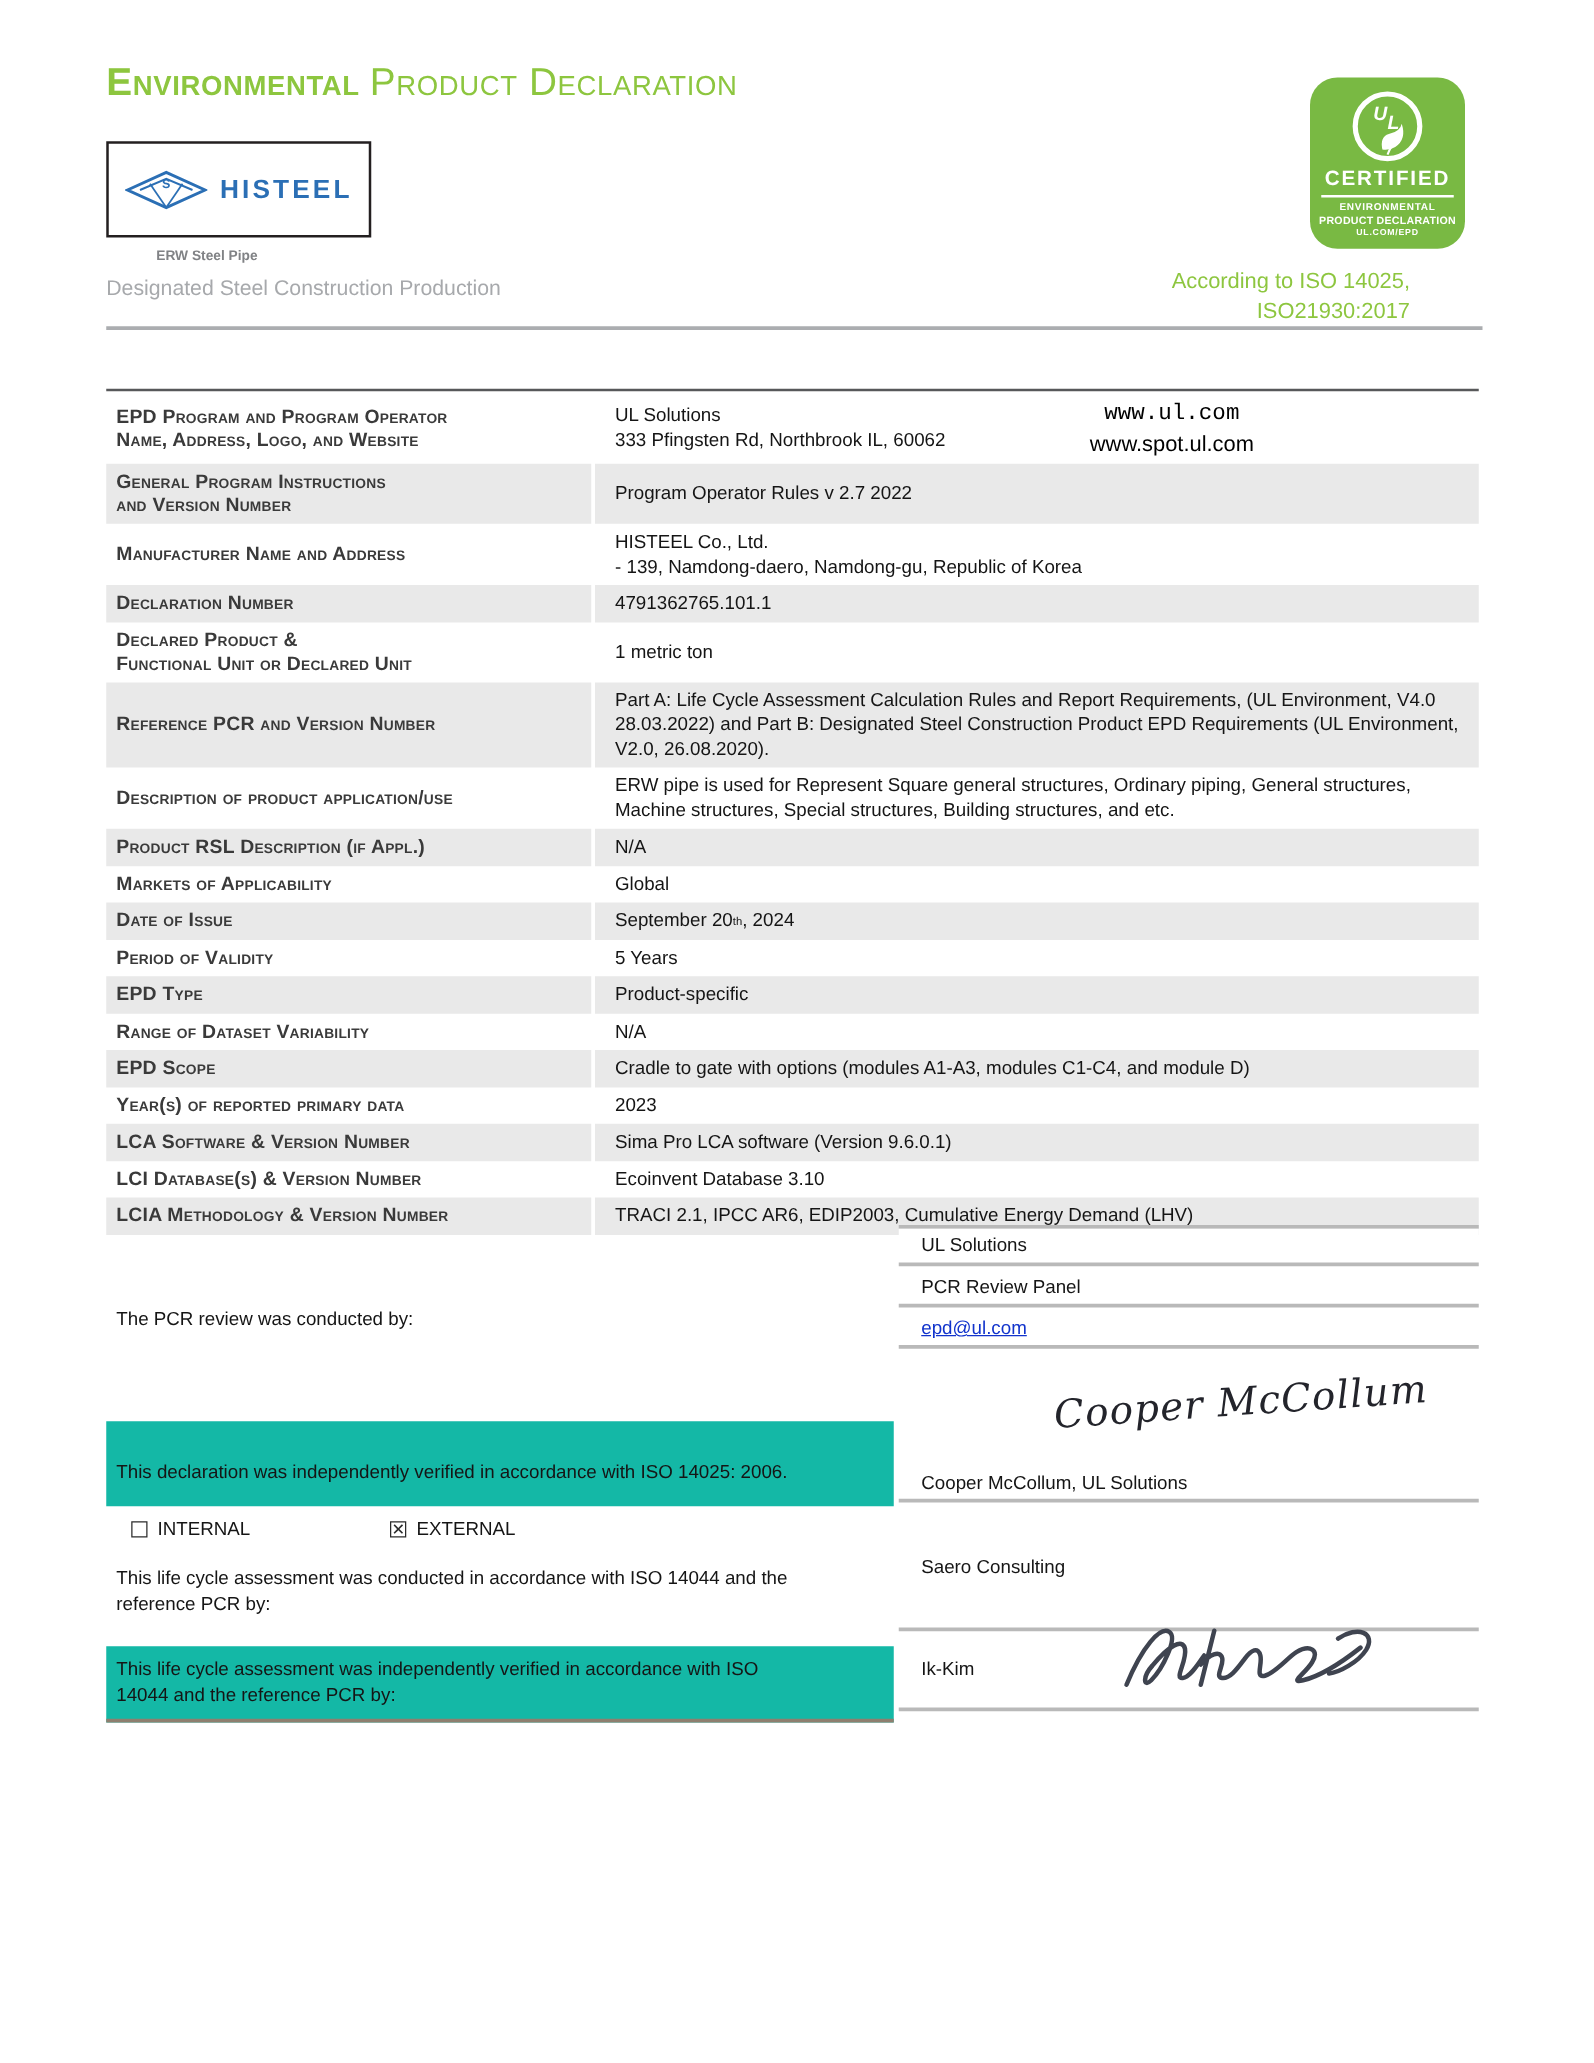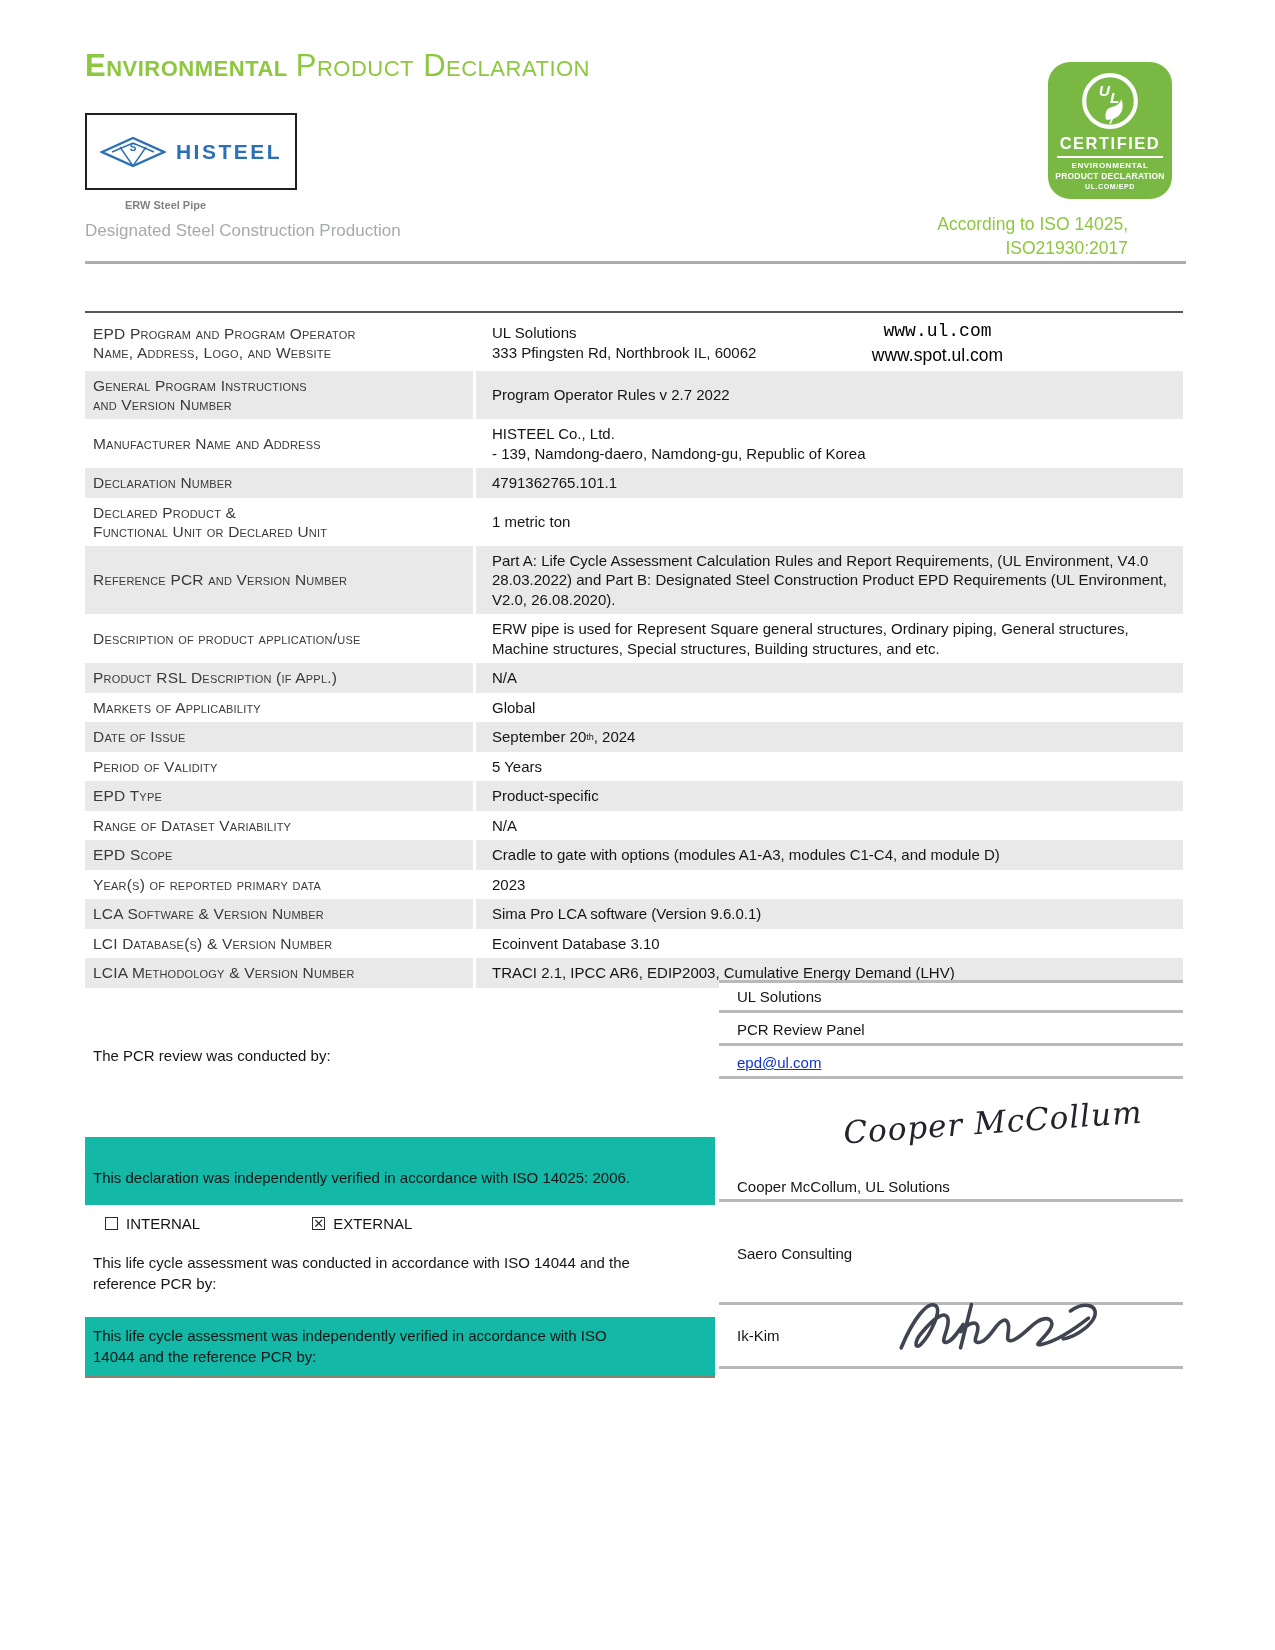--- a/index.html
+++ b/index.html
@@ -53,21 +53,21 @@
     position: absolute; left: 85px; top: 311px; width: 1098px;
     border-top: 2px solid #57585A;
     padding-top: 1px;
   }
   .trow { display: flex; align-items: center; min-height: 29px; }
   .tlabel {
     width: 388px; flex: 0 0 388px; margin-right: 3px; align-self: stretch;
     display: flex; align-items: center;
     padding: 5px 10px 5px 8px;
     font-variant: small-caps; font-size: 15.5px; letter-spacing: 0.2px;
-    color: #3A3A3A; line-height: 19px; white-space: pre-line;
+    color: #3A3A3A; line-height: 19px; white-space: pre-line; font-weight: bold;
   }
   .tvalue {
     flex: 1 1 auto; align-self: stretch;
     display: flex; align-items: center;
     padding: 5px 10px 5px 16px;
     font-size: 15px; line-height: 19.5px; color: #151515; white-space: pre-line;
   }
   .trow.shaded .tlabel, .trow.shaded .tvalue { background: #E9E9E9; }
   .tvalue sup { font-size: 9px; line-height: 0; vertical-align: super; }
   .tvalue.has-web { align-items: center; }

